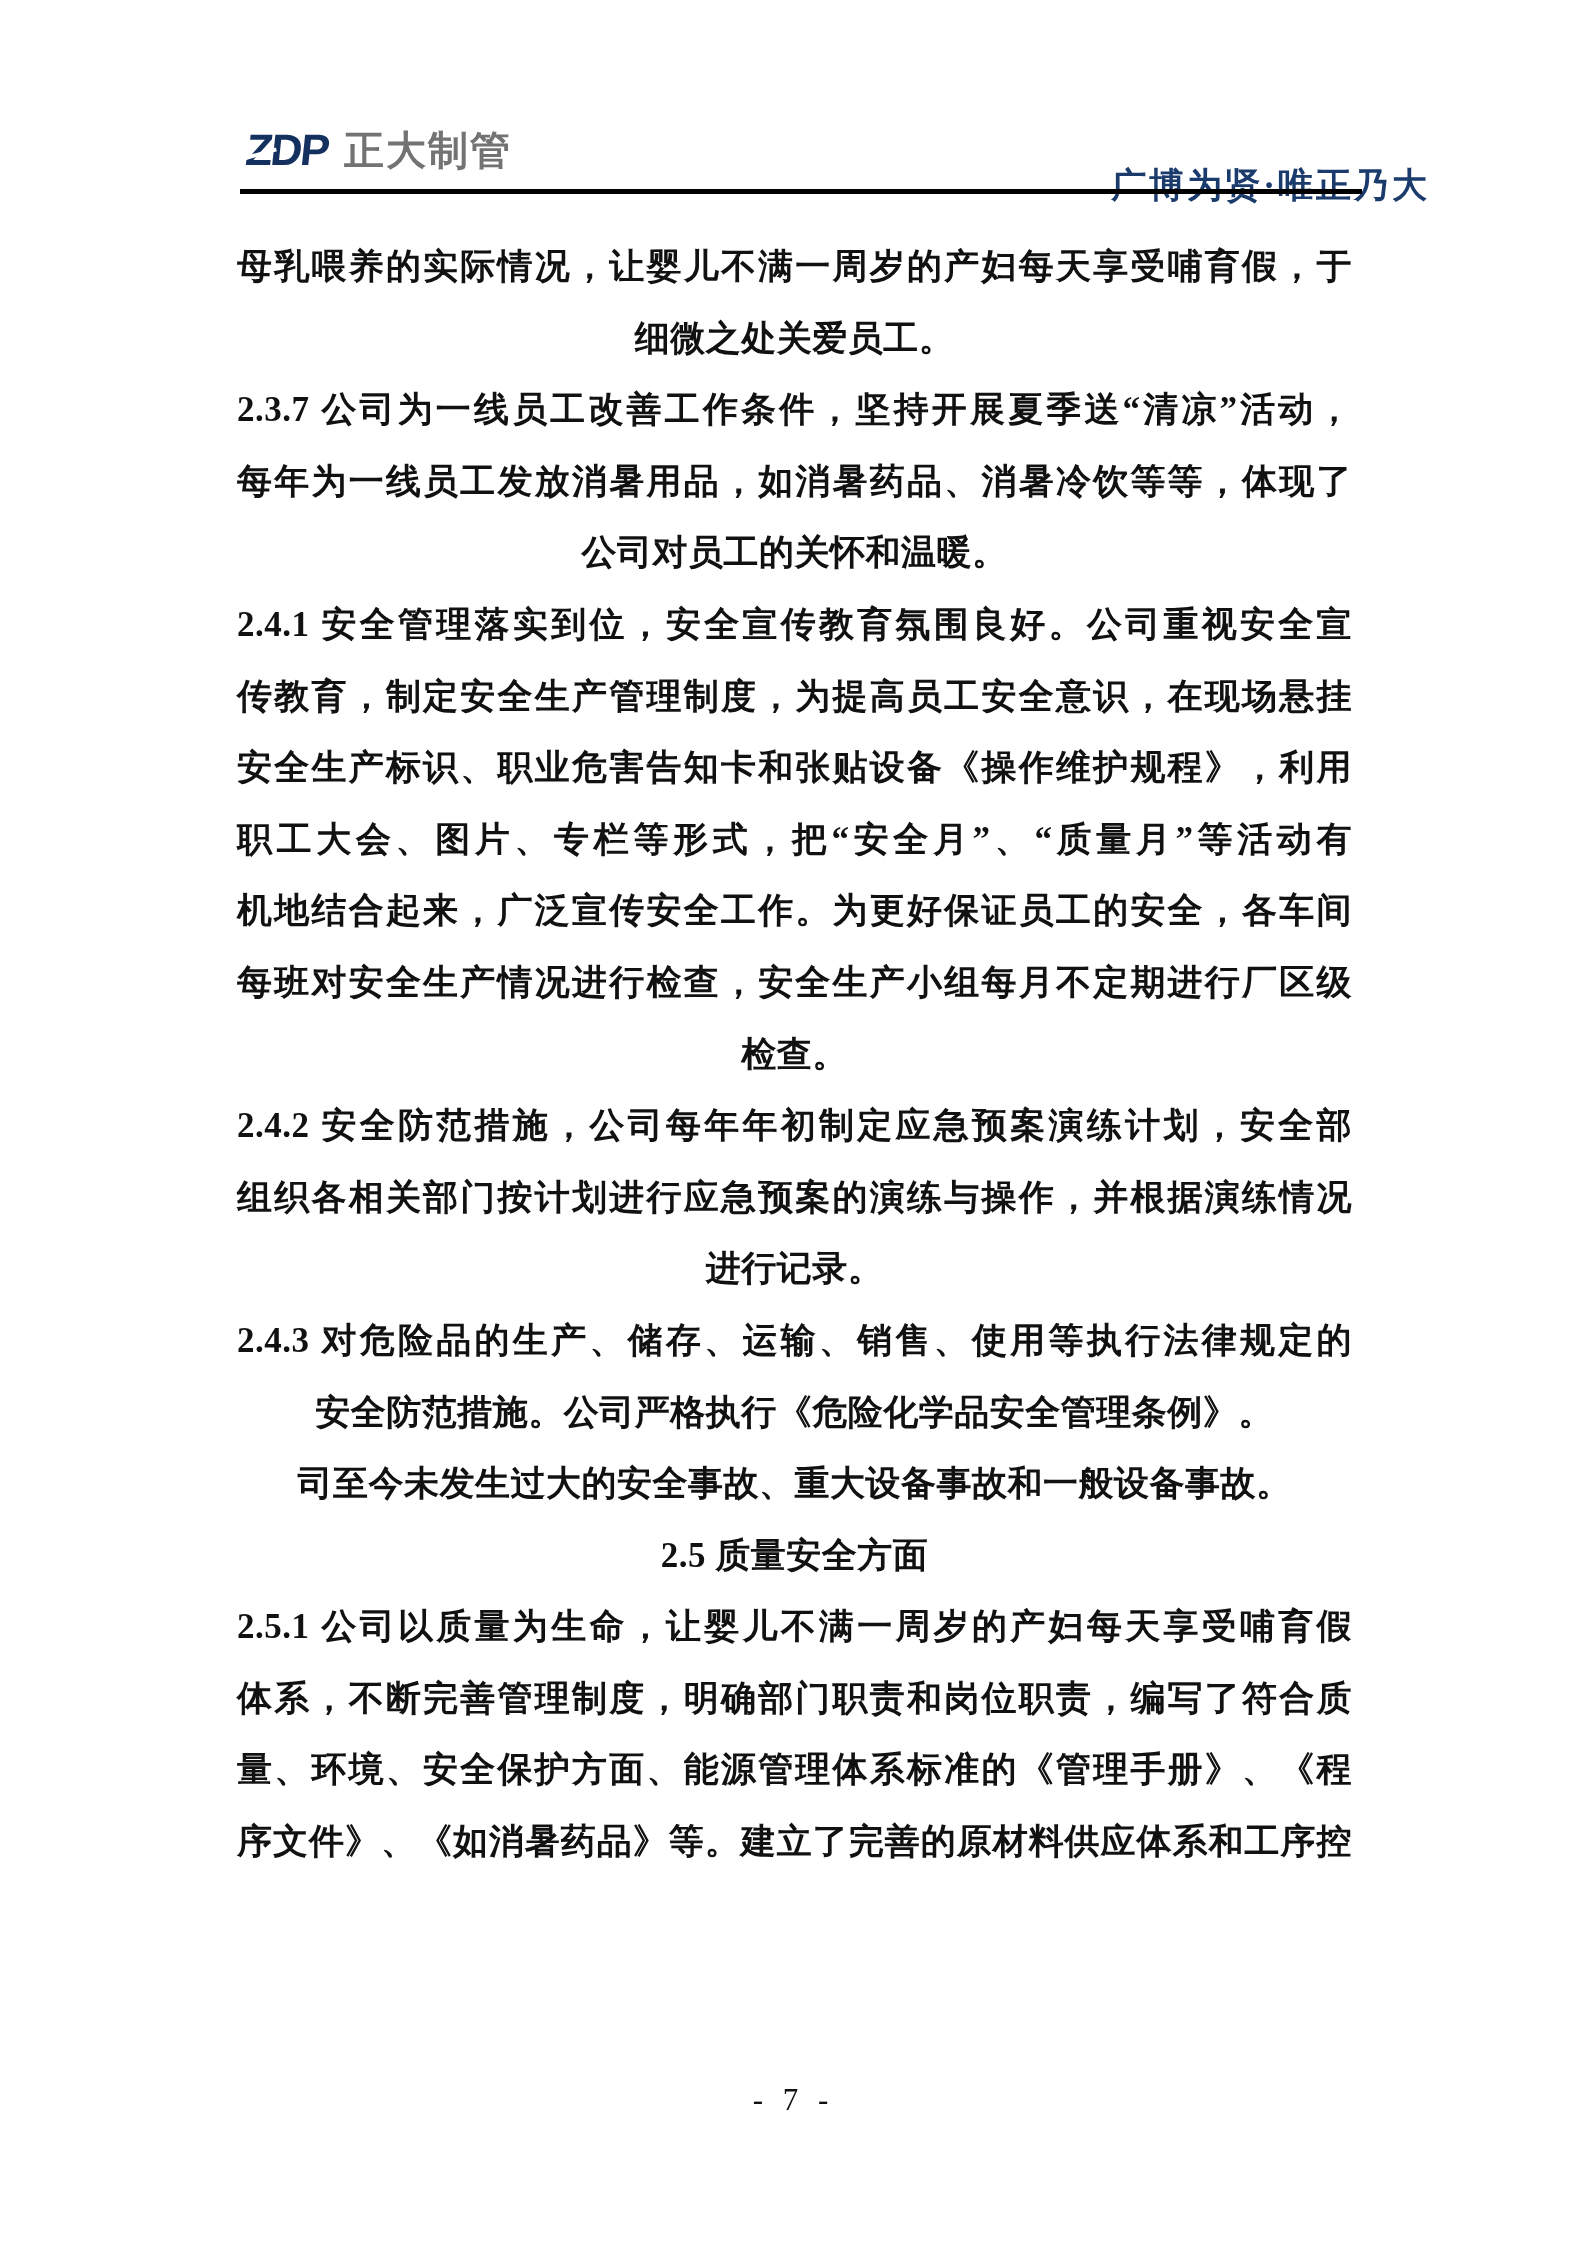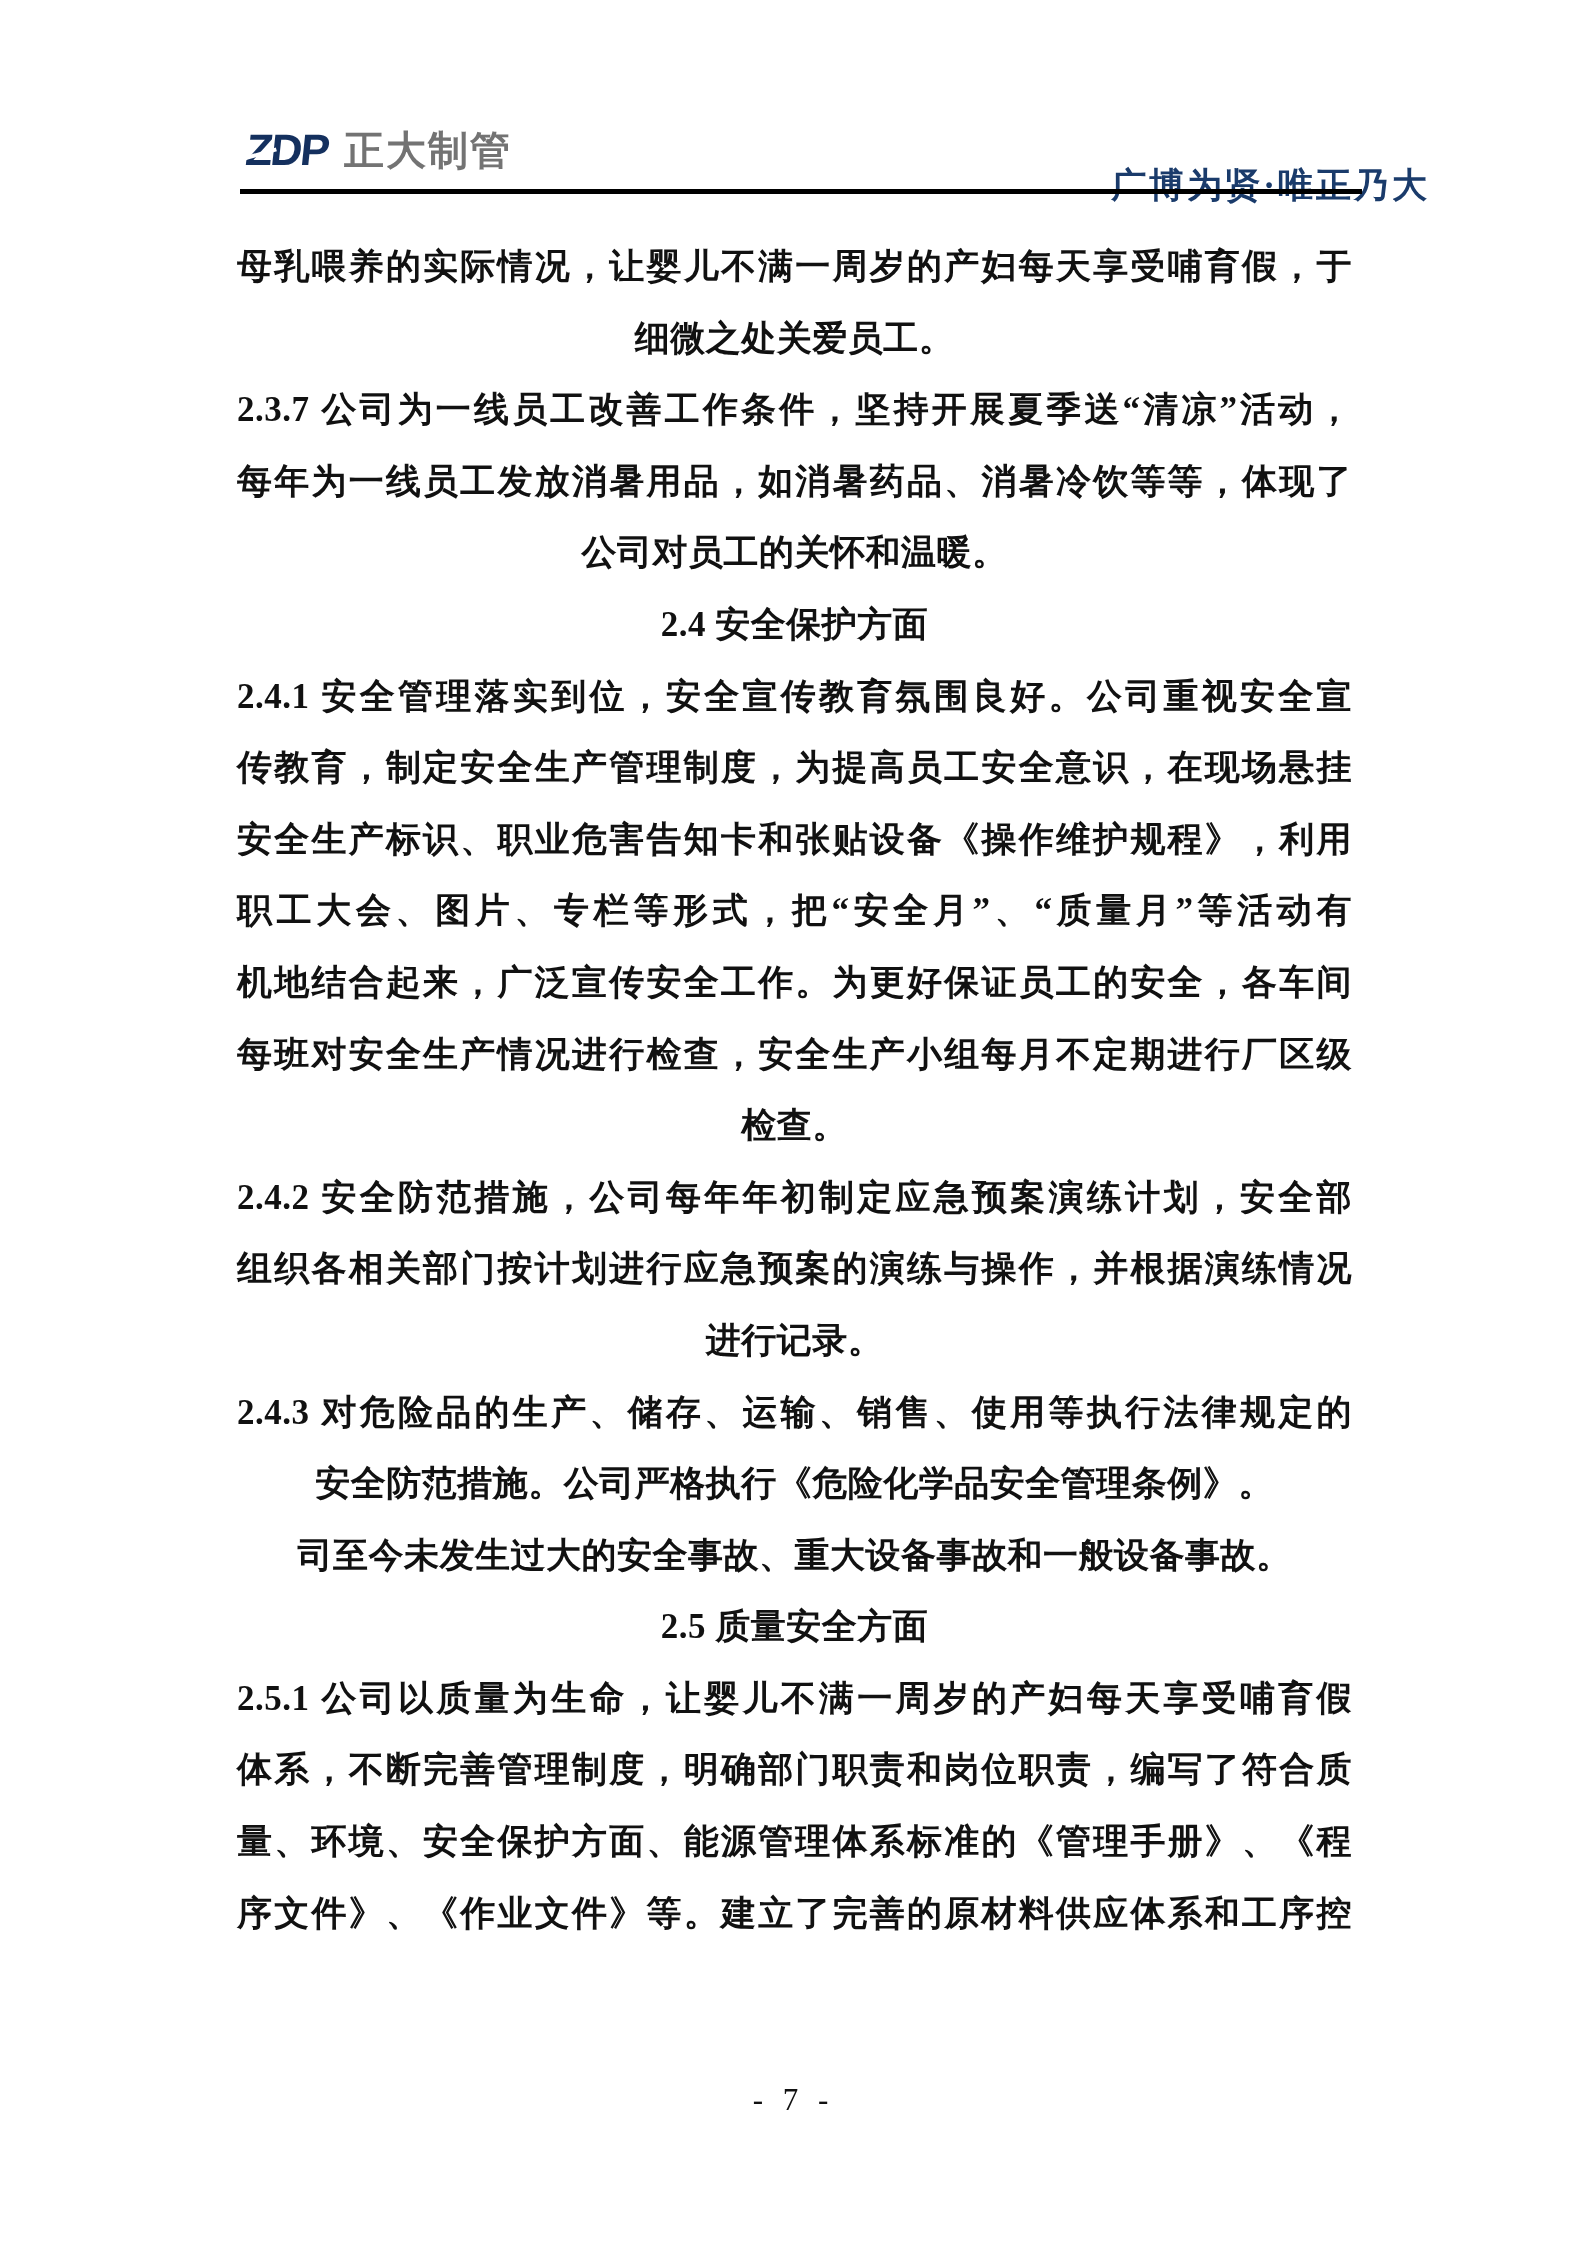--- a/index.html
+++ b/index.html
@@ -107,38 +107,37 @@
     <div class="slogan">广博为贤·唯正乃大</div>
     <div class="rule"></div>
   </header>
 
   <main class="content" id="content">
       <div class="bline jfull">母乳喂养的实际情况，让婴儿不满一周岁的产妇每天享受哺育假，于</div>
       <div class="bline">细微之处关爱员工。</div>
       <div class="bline jfull">2.3.7 公司为一线员工改善工作条件，坚持开展夏季送“清凉”活动，</div>
       <div class="bline jfull">每年为一线员工发放消暑用品，如消暑药品、消暑冷饮等等，体现了</div>
       <div class="bline">公司对员工的关怀和温暖。</div>
-      <div class="bline">2.4 安全保护方面</div>
       <div class="bline jfull">2.4.1 安全管理落实到位，安全宣传教育氛围良好。公司重视安全宣</div>
       <div class="bline jfull">传教育，制定安全生产管理制度，为提高员工安全意识，在现场悬挂</div>
       <div class="bline jfull">安全生产标识、职业危害告知卡和张贴设备《操作维护规程》，利用</div>
       <div class="bline jfull">职工大会、图片、专栏等形式，把“安全月”、“质量月”等活动有</div>
       <div class="bline jfull">机地结合起来，广泛宣传安全工作。为更好保证员工的安全，各车间</div>
       <div class="bline jfull">每班对安全生产情况进行检查，安全生产小组每月不定期进行厂区级</div>
       <div class="bline">检查。</div>
       <div class="bline jfull">2.4.2 安全防范措施，公司每年年初制定应急预案演练计划，安全部</div>
       <div class="bline jfull">组织各相关部门按计划进行应急预案的演练与操作，并根据演练情况</div>
       <div class="bline">进行记录。</div>
       <div class="bline jfull">2.4.3 对危险品的生产、储存、运输、销售、使用等执行法律规定的</div>
       <div class="bline">安全防范措施。公司严格执行《危险化学品安全管理条例》。</div>
       <div class="bline">司至今未发生过大的安全事故、重大设备事故和一般设备事故。</div>
       <div class="bline">2.5 质量安全方面</div>
       <div class="bline jfull">2.5.1 公司以质量为生命，让婴儿不满一周岁的产妇每天享受哺育假</div>
       <div class="bline jfull">体系，不断完善管理制度，明确部门职责和岗位职责，编写了符合质</div>
       <div class="bline jfull">量、环境、安全保护方面、能源管理体系标准的《管理手册》、《程</div>
-      <div class="bline jfull">序文件》、《作业文件》等。建立了完善的原材料供应体系和工序控</div>
+      <div class="bline jfull">序文件》、《如消暑药品》等。建立了完善的原材料供应体系和工序控</div>
     </main>
 
   <footer class="footer">
     <span>- 7 -</span>
   </footer>
 
 </div>
 
 </body></html>

